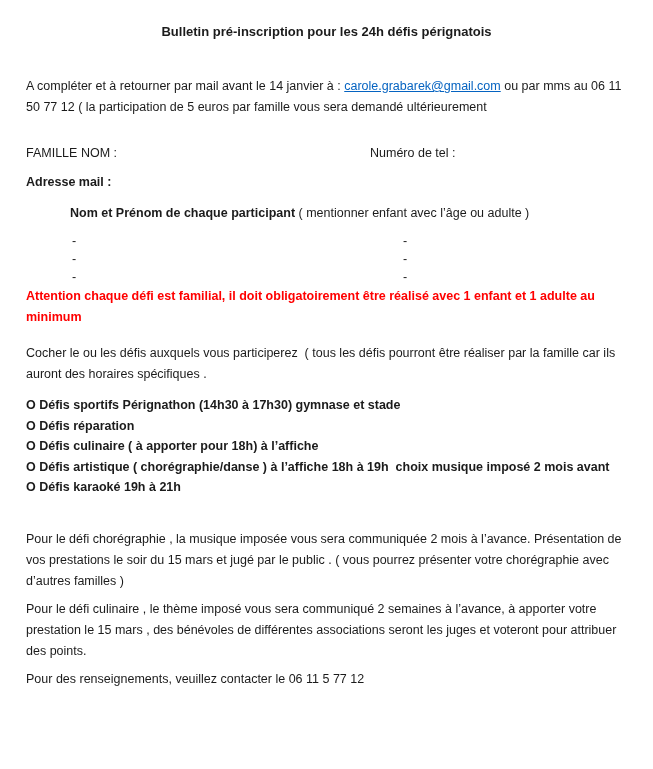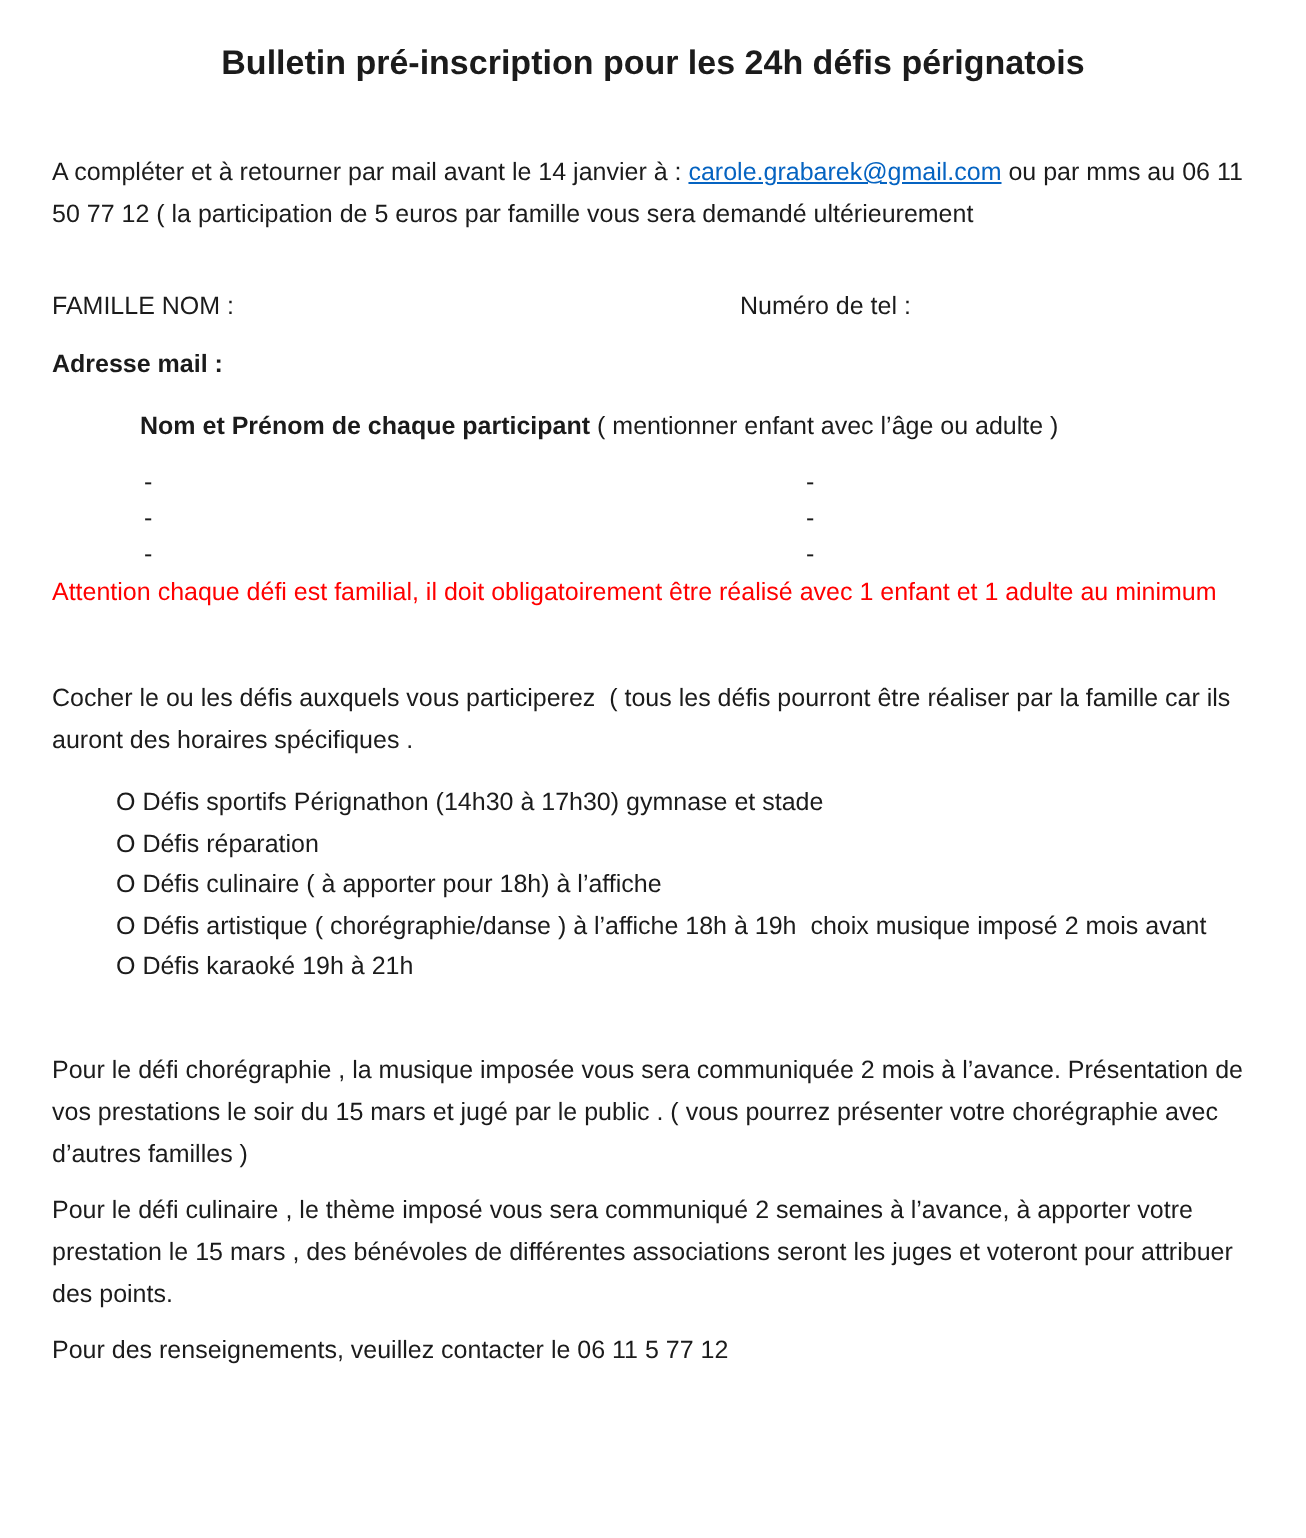--- a/index.html
+++ b/index.html
@@ -14,21 +14,21 @@
     font-family: "Liberation Sans", sans-serif;
     color: #1b1b1b;
     font-size: 12.5px;
     line-height: 21px;
   }
   .doc {
     padding: 22px 26px 10px 26px;
     box-sizing: border-box;
   }
   .title {
-    font-size: 17px;
+    font-size: 13px;
     font-weight: bold;
     text-align: center;
     line-height: 20px;
     margin: 0 0 34px 0;
     white-space: pre-wrap;
   }
   p { margin: 0; white-space: pre-wrap; }
   .intro { margin-bottom: 25px; }
   .intro a {
     text-decoration: underline;
@@ -46,29 +46,29 @@
   .dash-rows { margin-bottom: 0; }
   .dash-row {
     position: relative;
     height: 18px;
     line-height: 18px;
   }
   .dash-row .dash-left  { position: absolute; left: 46px; }
   .dash-row .dash-right { position: absolute; left: 377px; }
   .warning {
     color: #ff0000;
-    margin-bottom: 32px;
+    margin-bottom: 15px;
+    font-weight: bold;
   }
   .instructions { margin-bottom: 10px; }
   .defis-list { margin-bottom: 31px; }
   .defi {
-    font-weight: normal;
+    font-weight: bold;
     line-height: 20.5px;
     white-space: pre;
-    margin-left: 32px;
   }
   .para { margin-bottom: 7px; }
   .para:last-child { margin-bottom: 12px; }
 </style>
 </head>
 <body>
 
 <div class="doc">
 
   <p class="title">Bulletin pré-inscription pour les 24h défis pérignatois</p>

